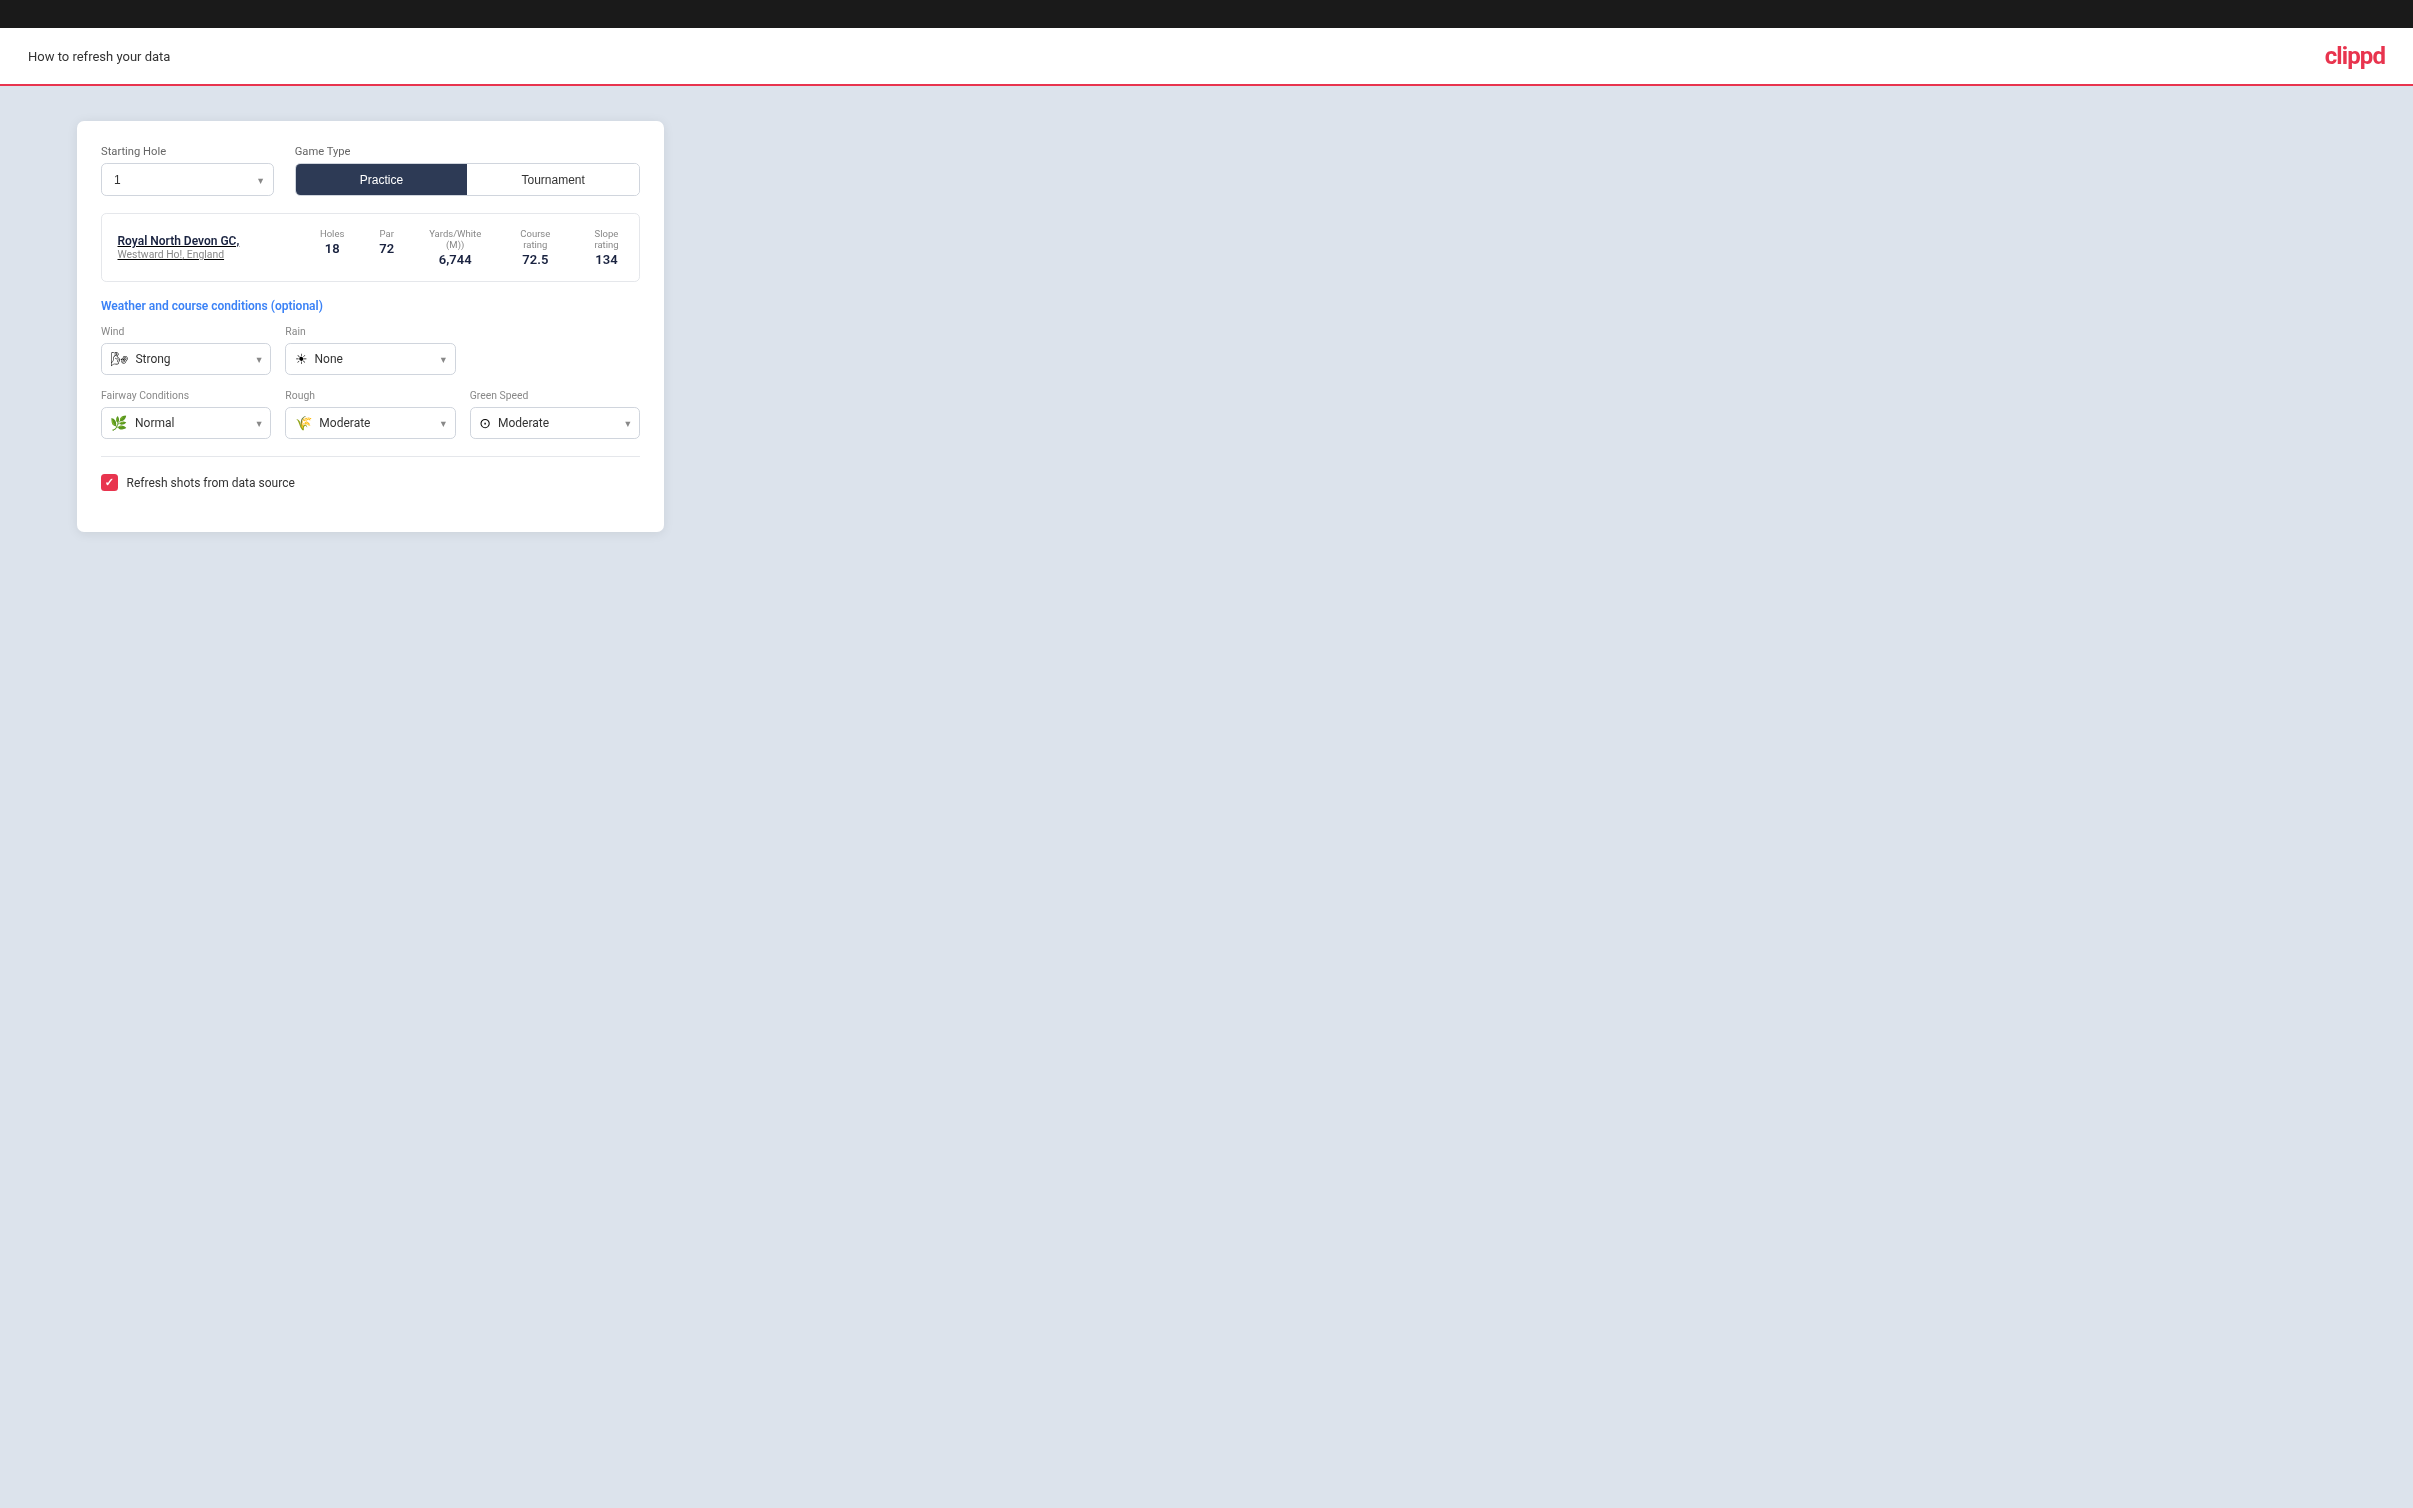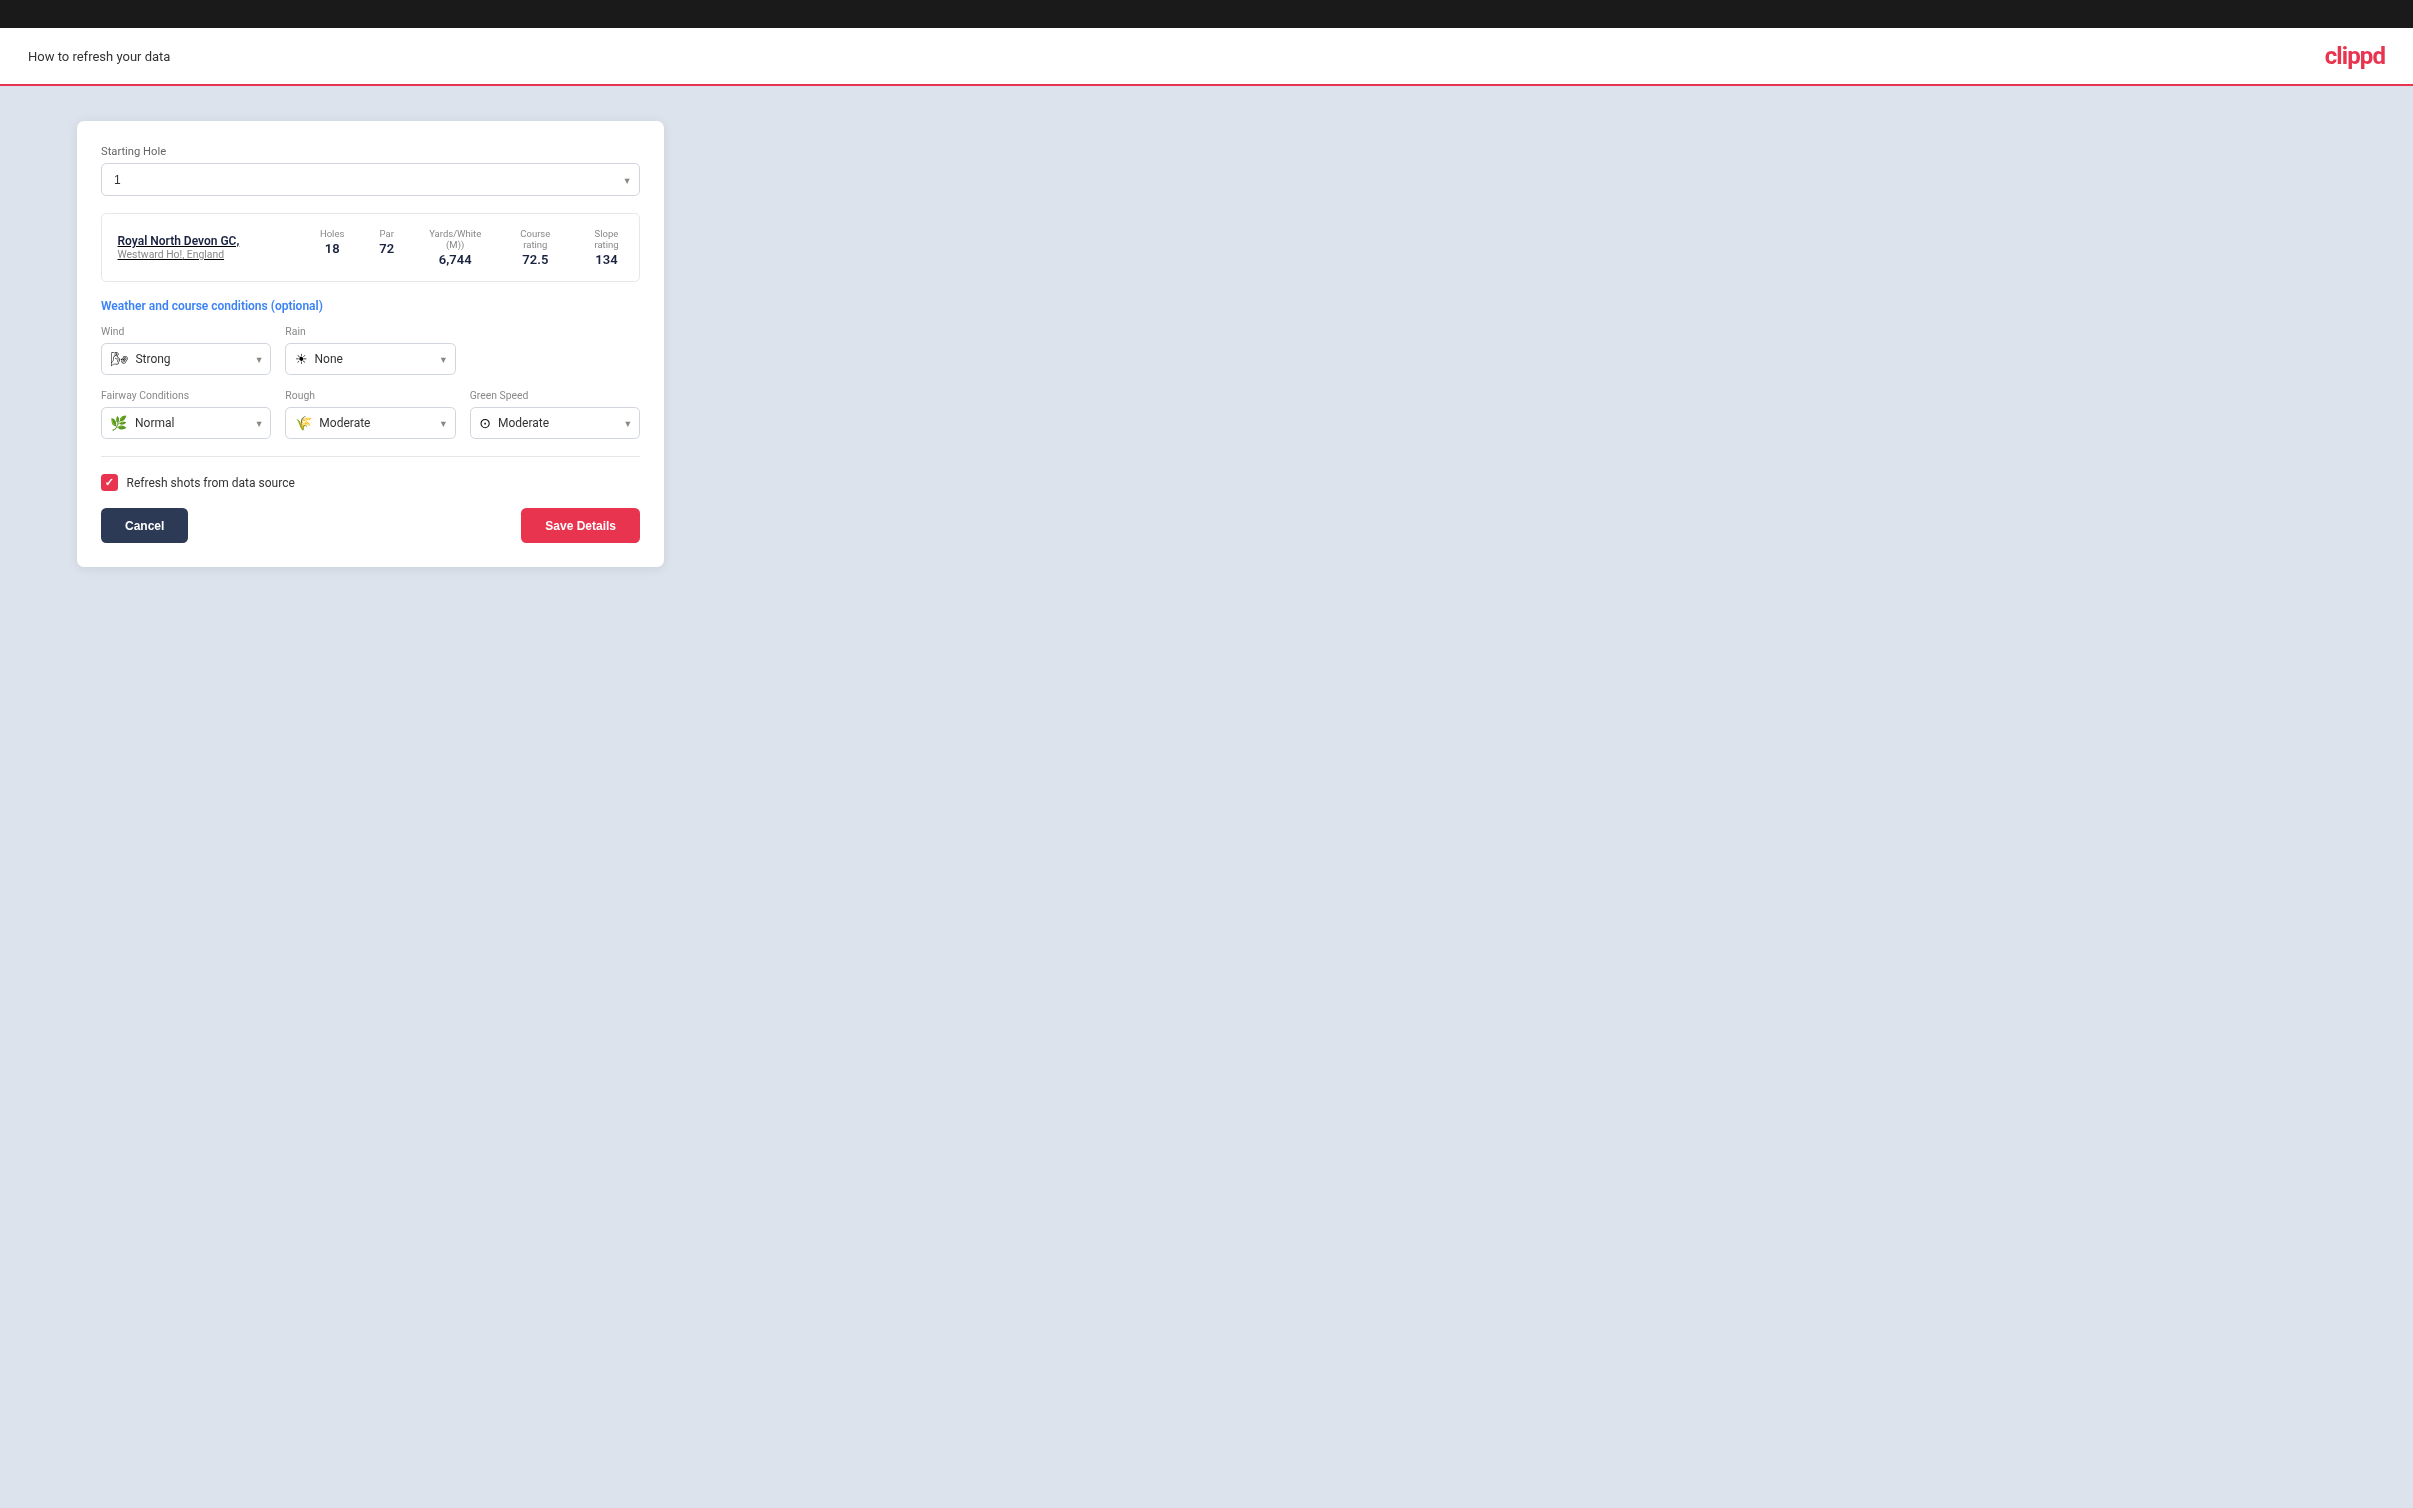--- a/index.html
+++ b/index.html
@@ -292,20 +292,27 @@
 
       <div class="form-row">
         <div class="form-group">
           <label class="form-label">Starting Hole</label>
           <div class="select-wrapper">
             <select>
               <option>1</option>
             </select>
           </div>
         </div>
+        <div class="form-group game-type-group">
+          <label class="form-label">Game Type</label>
+          <div class="game-type-buttons">
+            <button class="game-type-btn active">Practice</button>
+            <button class="game-type-btn inactive">Tournament</button>
+          </div>
+        </div>
       </div>
 
       <div class="course-info-box">
         <div class="course-name-block">
           <div class="course-name">Royal North Devon GC,</div>
           <div class="course-location">Westward Ho!, England</div>
         </div>
         <div class="course-stats">
           <div class="stat-block">
             <div class="stat-label">Holes</div>
@@ -379,22 +386,18 @@
         </div>
       </div>
 
       <hr class="divider">
 
       <div class="refresh-row">
         <div class="checkbox-checked"></div>
         <span class="refresh-label">Refresh shots from data source</span>
       </div>
 
-      <div class="action-row">
-        <button class="cancel-btn">Cancel</button>
-        <button class="save-btn">Save Details</button>
-      </div>
     </div>
 
 
   </div>
 </div>
 
 
 </body></html>

